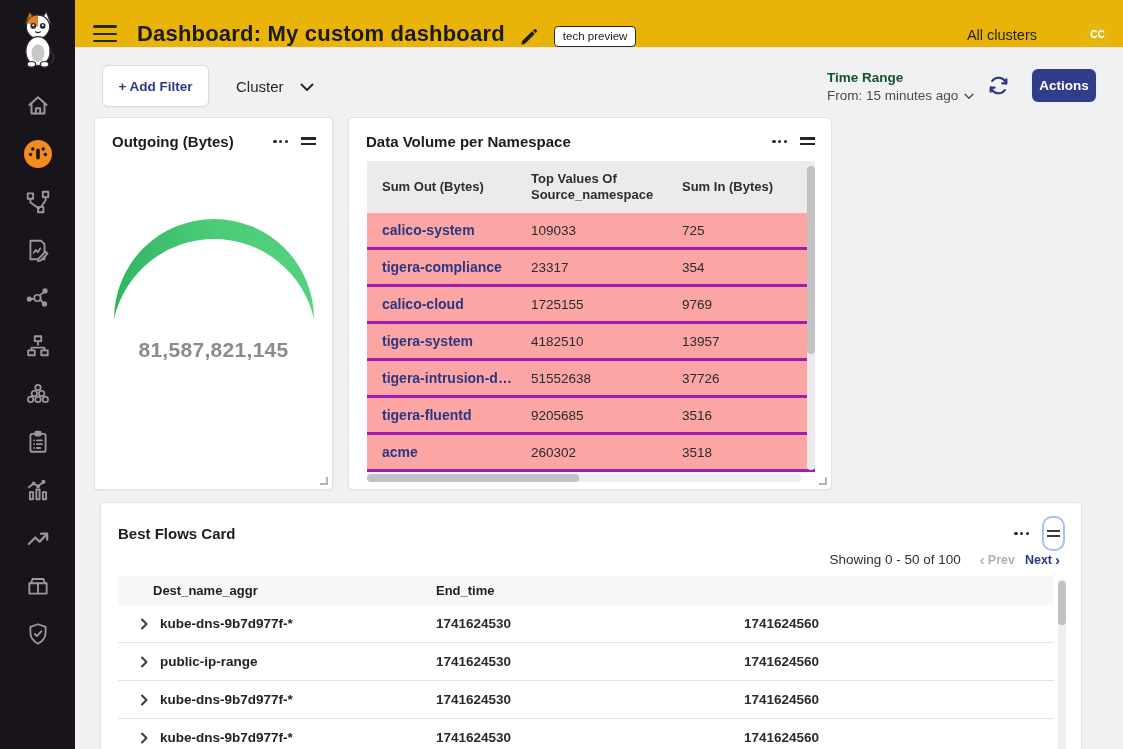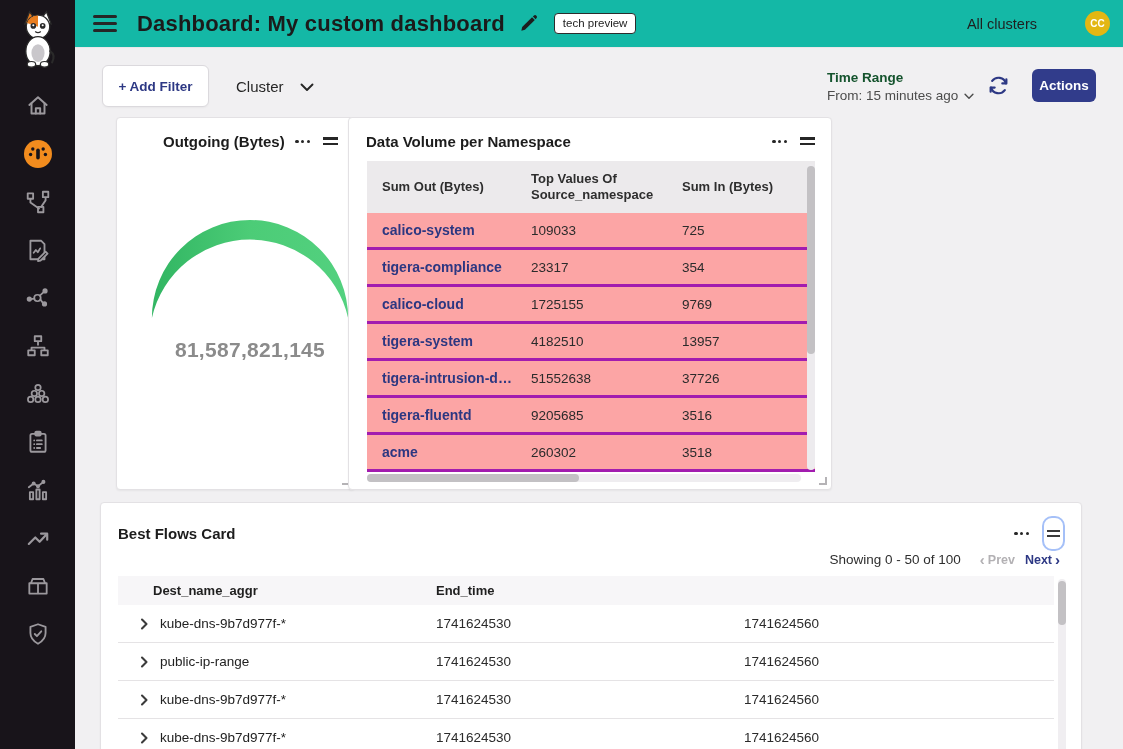--- a/index.html
+++ b/index.html
@@ -22,21 +22,21 @@
   .nav-item { width: 28px; height: 28px; display:flex; align-items:center; justify-content:center; cursor: pointer; }
   .nav-item svg { display:block; }
   .side-notch {
     position: absolute; left: 0; top: 124px; width: 16px; height: 22px;
     background: #3a363e; clip-path: polygon(0 0, 100% 0, 0 100%);
   }
 
   
   .topbar {
     position: absolute; left: 75px; top: 0; width: 1048px; height: 48px;
-    background: #14b8a6; display: flex; align-items: center;
+    background: #eab308; display: flex; align-items: flex-end;
     border-bottom: 1px solid #e9e7ea; z-index: 9;
   }
   .hamburger { margin-left: 18px; width: 24px; cursor: pointer; }
   .hamburger span { display:block; height: 2.6px; background:#262626; border-radius:2px; margin: 4.6px 0; }
   .page-title { margin-left: 20px; font-size: 22px; font-weight: 700; color: #1b1b1b; letter-spacing: 0.2px; }
   .edit-pencil { margin-left: 14px; cursor: pointer; display:flex; }
   .badge {
     margin-left: 16px; font-size: 11.5px; color: #232323;
     border: 1px solid #2c2c2c; border-radius: 4px; padding: 3px 8px 4px; background:#fff;
   }
@@ -86,21 +86,21 @@
     border: 2px solid #a5c0f8; border-radius: 10px; padding: 9px 3px; background: #fff;
     cursor: grab;
   }
   .drag-focused span { display:block; width: 13px; height: 2px; background: #3a3a3a; margin: 3px 0; }
   .resize-handle {
     position: absolute; right: 4px; bottom: 4px; width: 8px; height: 8px;
     border-right: 2px solid #b5b3b6; border-bottom: 2px solid #b5b3b6; cursor: nwse-resize;
   }
 
   
-  #card-outgoing { left: 116px; top: 117px; width: 239px; height: 373px; padding-left: 29px; }
+  #card-outgoing { left: 94px; top: 117px; width: 239px; height: 373px; }
   .gauge-wrap { margin-top: 66px; display: flex; justify-content: center; }
   .gauge-value { text-align: center; margin-top: 16px; font-size: 21px; font-weight: 700; color: #8b8b8b; letter-spacing: 0.3px; }
 
   
   #card-datavolume { left: 348px; top: 117px; width: 484px; height: 373px; }
   .dv-table { position: absolute; left: 18px; top: 43px; width: 448px; }
   .dv-header {
     display: grid; grid-template-columns: 149px 151px 148px; background: #eceaec;
     min-height: 52px; align-items: center;
   }
@@ -130,21 +130,21 @@
   .pg-next .pg-chev { color: #2d3884; }
   .bf-table { position: absolute; left: 17px; top: 73px; width: 936px; }
   .bf-header {
     display: grid; grid-template-columns: 318px 308px 310px; background: #f7f6f8;
     height: 29px; align-items: center;
   }
   .bf-header .hcell { font-size: 13px; font-weight: 700; color: #1f1f1f; }
   .bf-header .hcell:first-child { padding-left: 35px; }
   .bf-row {
     display: grid; grid-template-columns: 318px 308px 310px; height: 38px; align-items: center;
-    border-bottom: 1px solid #e5e3e5; background: #fff;
+    border-bottom: 1px solid #e5e3e5; background: #fff; font-weight: bold;
   }
   .bf-name { display: flex; align-items: center; gap: 10px; padding-left: 20px; font-size: 13.5px; color: #222; }
   .bf-chev { display: flex; cursor: pointer; }
   .bf-time { font-size: 13.5px; color: #2b2b2b; }
   .bf-vscroll { position: absolute; left: 957px; top: 76px; width: 8px; height: 220px; background: #f0eef1; border-radius: 4px; }
   .bf-vscroll .thumb { position: absolute; left: 0; top: 2px; width: 8px; height: 44px; background: #c3c1c4; border-radius: 4px; }
 </style>
 </head>
 <body>
 

